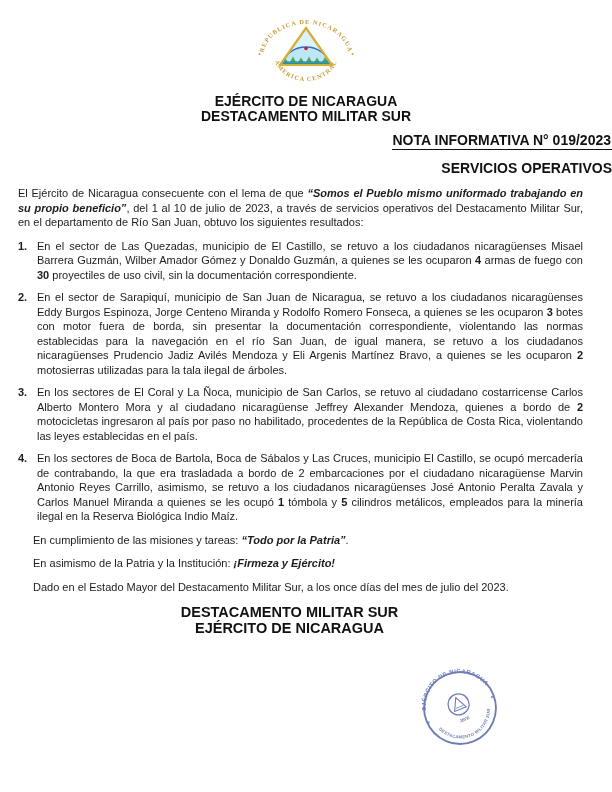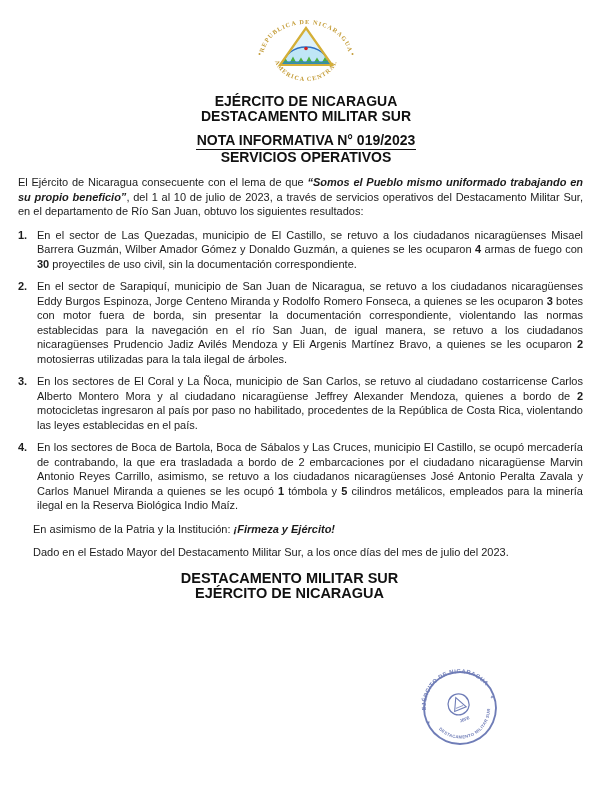--- a/index.html
+++ b/index.html
@@ -9,26 +9,26 @@
     background:#ffffff;
     overflow:hidden;
     font-family:"Liberation Sans","DejaVu Sans",sans-serif;
     font-size:11px;
     line-height:14.5px;
     color:#1c1c1c;
   }
   .emblem{width:110px;height:80px;margin:12px auto 0 auto;}
   .h-line{text-align:center;font-weight:bold;font-size:14px;line-height:15px;color:#111;}
   .h-org{margin-top:2px;}
-  .h-nota{text-align:center;margin-top:9px;}
+  .h-nota{text-align:right;margin-top:9px;}
   .h-nota .underlined{
     display:inline-block;font-weight:bold;font-size:14px;line-height:15px;color:#111;
     border-bottom:1.5px solid #111;padding:0 1px 1px 1px;
   }
-  .h-subject{}
+  .h-subject{margin-top:11px;text-align:right;}
   .content{margin:10px 29px 0 18px;}
   .intro{margin:0;text-align:justify;}
   .list{margin-top:9px;}
   .list-item{position:relative;padding-left:19px;text-align:justify;margin-bottom:8px;}
   .list-item .num{position:absolute;left:0;top:0;font-weight:bold;}
   .closing{margin:9px 0 0 15px;text-align:justify;}
   .b{font-weight:bold;}
   .bi{font-weight:bold;font-style:italic;}
   .signature{
     text-align:center;font-weight:bold;font-size:14.5px;line-height:15.5px;color:#111;
@@ -87,20 +87,21 @@
 
       <div class="list-item"><span class="num">2.</span><span>En el sector de Sarapiquí, municipio de San Juan de Nicaragua, se retuvo a los ciudadanos nicaragüenses Eddy Burgos Espinoza, Jorge Centeno Miranda y Rodolfo Romero Fonseca, a quienes se les ocuparon </span><span class="b">3</span><span> botes con motor fuera de borda, sin presentar la documentación correspondiente, violentando las normas establecidas para la navegación en el río San Juan, de igual manera, se retuvo a los ciudadanos nicaragüenses Prudencio Jadiz Avilés Mendoza y Eli Argenis Martínez Bravo, a quienes se les ocuparon </span><span class="b">2</span><span> motosierras utilizadas para la tala ilegal de árboles.</span></div>
 
       <div class="list-item"><span class="num">3.</span><span>En los sectores de El Coral y La Ñoca, municipio de San Carlos, se retuvo al ciudadano costarricense Carlos Alberto Montero Mora y al ciudadano nicaragüense Jeffrey Alexander Mendoza, quienes a bordo de </span><span class="b">2</span><span> motocicletas ingresaron al país por paso no habilitado, procedentes de la República de Costa Rica, violentando las leyes establecidas en el país.</span></div>
 
       <div class="list-item"><span class="num">4.</span><span>En los sectores de Boca de Bartola, Boca de Sábalos y Las Cruces, municipio El Castillo, se ocupó mercadería de contrabando, la que era trasladada a bordo de 2 embarcaciones por el ciudadano nicaragüense Marvin Antonio Reyes Carrillo, asimismo, se retuvo a los ciudadanos nicaragüenses José Antonio Peralta Zavala y Carlos Manuel Miranda a quienes se les ocupó </span><span class="b">1</span><span> tómbola y </span><span class="b">5</span><span> cilindros metálicos, empleados para la minería ilegal en la Reserva Biológica Indio Maíz.</span></div>
     </div>
 
 
 
+    <p class="closing"><span>En cumplimiento de las misiones y tareas: </span><span class="bi">“Todo por la Patria”</span><span>.</span></p>
 
     <p class="closing"><span>En asimismo de la Patria y la Institución: </span><span class="bi">¡Firmeza y Ejército!</span></p>
 
     <p class="closing">Dado en el Estado Mayor del Destacamento Militar Sur, a los once días del mes de julio del 2023.</p>
 
     <div class="signature">
       <div>DESTACAMENTO MILITAR SUR</div>
       <div>EJÉRCITO DE NICARAGUA</div>
     </div>
   </div>

